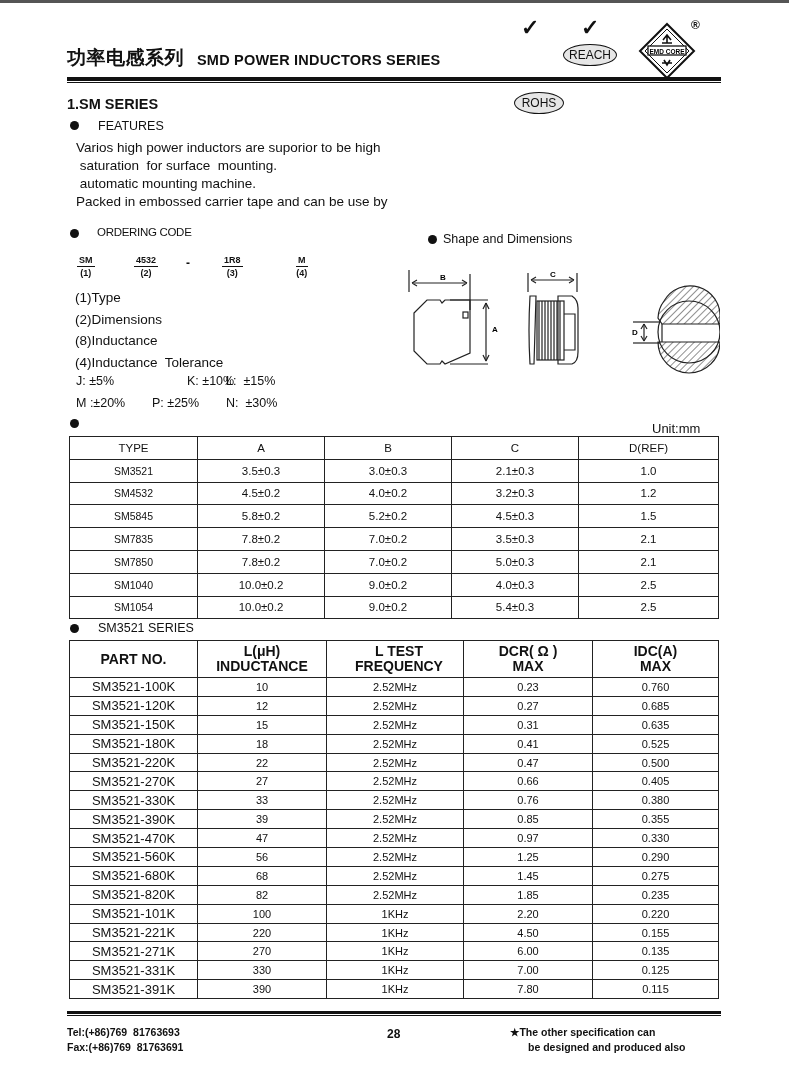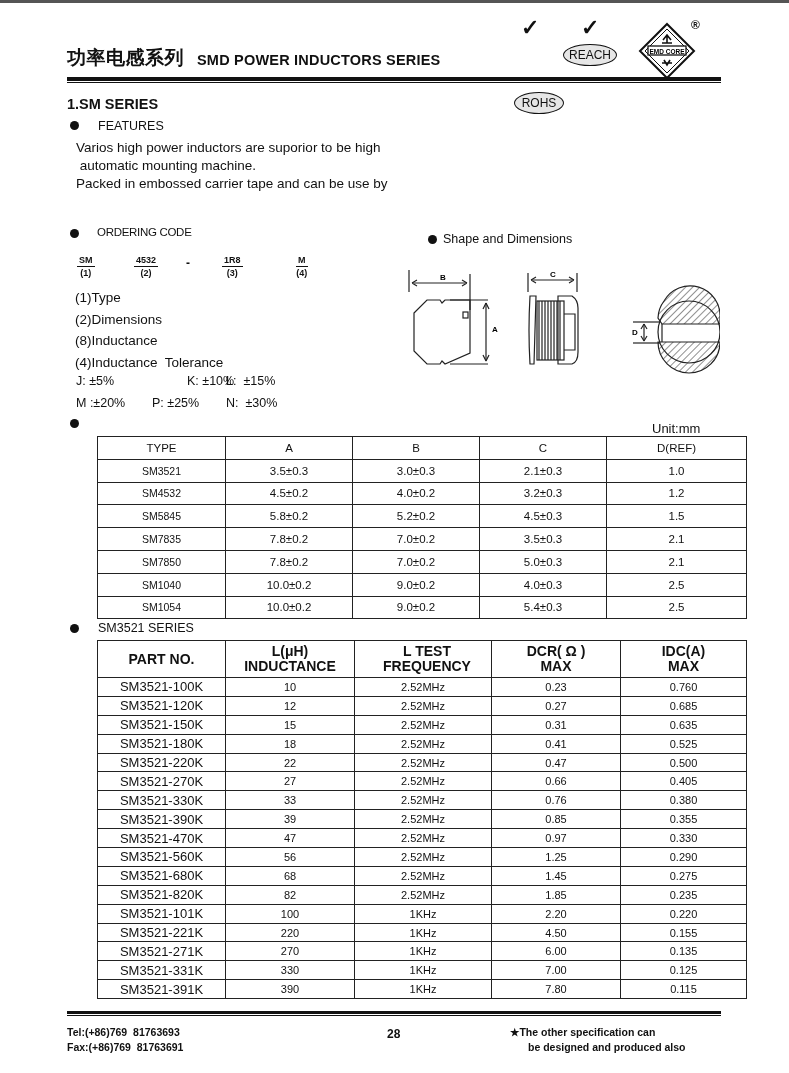--- a/index.html
+++ b/index.html
@@ -17,21 +17,21 @@
   .sec-title { left: 67px; top: 96px; font-size: 14.5px; font-weight: bold; }
   .bullet { width: 9px; height: 9px; border-radius: 50%; background: #111; }
   .label-sm { font-size: 12.5px; }
   .para { left: 76px; top: 139px; font-size: 13.5px; line-height: 18px; }
   .para div { white-space: nowrap; }
   .code-part { text-align: center; font-size: 9px; font-weight: bold; }
   .code-part .top { border-bottom: 1.3px solid #111; padding: 0 2px 1px; }
   .code-part .bot { padding-top: 1px; }
   .order-list { left: 75px; top: 287px; font-size: 13.5px; line-height: 21.5px; }
   .tol { font-size: 12.5px; }
-  table { border-collapse: collapse; position: absolute; margin-left: 28px; }
+  table { border-collapse: collapse; position: absolute; }
   td, th { border: 1.5px solid #222; text-align: center; font-weight: normal; padding: 0; }
   #dim-table { left: 69px; top: 436px; width: 650px; font-size: 11.5px; }
   #dim-table tr { height: 22.8px; }
   #dim-table td.type { font-size: 10.5px; }
   #sm-table { left: 69px; top: 640px; width: 650px; font-size: 11px; }
   #sm-table thead th { height: 36px; font-size: 14px; line-height: 15px; font-weight: bold; }
   #sm-table thead th.pn { font-size: 14px; font-weight: bold; }
   #sm-table tbody tr { height: 18.9px; }
   #sm-table tbody td.pn { font-size: 13px; }
   .footer-rule1 { left: 67px; top: 1011px; width: 654px; height: 3px; background: #111; }
@@ -70,20 +70,21 @@
 <div class="abs hdr-rule1"></div>
 <div class="abs hdr-rule2"></div>
 
 <div class="abs sec-title">1.SM SERIES</div>
 
 <div class="abs bullet" style="left:70px; top:121px;"></div>
 <div class="abs label-sm" style="left:98px; top:119px;">FEATURES</div>
 
 <div class="abs para">
   <div>Varios high power inductors are suporior to be high</div>
+  <div style="white-space:pre;"> saturation  for surface  mounting.</div>
   <div style="white-space:pre;"> automatic mounting machine.</div>
   <div>Packed in embossed carrier tape and can be use by</div>
 </div>
 
 <div class="abs bullet" style="left:70px; top:229px;"></div>
 <div class="abs" style="left:97px; top:226px; font-size:11.5px; letter-spacing:-0.3px;">ORDERING CODE</div>
 
 <div class="abs code-part" style="left:77px; top:255px;">
   <div class="top">SM</div>
   <div class="bot">(1)</div>

